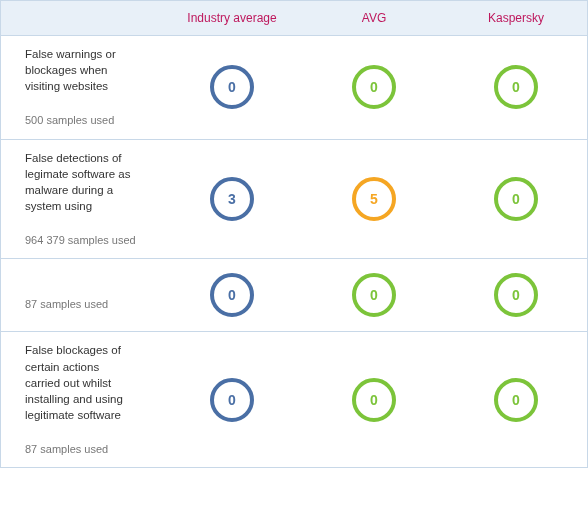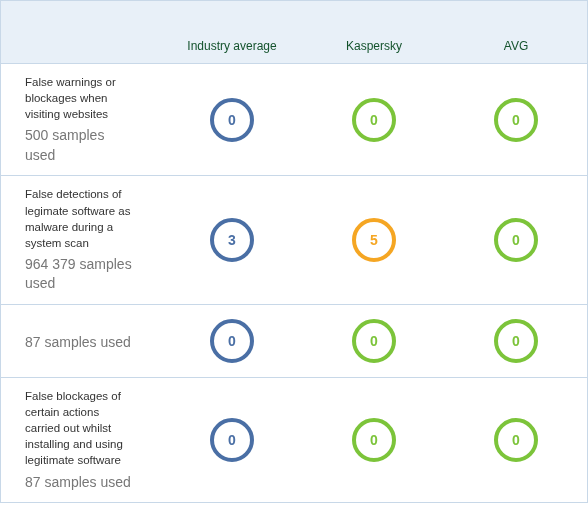--- a/index.html
+++ b/index.html
@@ -20,23 +20,22 @@
       display: grid;
       grid-template-columns: 160px 1fr 1fr 1fr;
       background: #e8f0f8;
       border-bottom: 1px solid #c8d8e8;
     }
 
     .header-cell {
       padding: 10px 8px;
       text-align: center;
       font-size: 12px;
-      color: #14532d;
+      color: #be185d;
       font-weight: normal;
-      margin-top: 28px;
     }
 
     .header-cell:first-child {
       text-align: left;
     }
 
     .data-row {
       display: grid;
       grid-template-columns: 160px 1fr 1fr 1fr;
       border-bottom: 1px solid #c8d8e8;
@@ -49,23 +48,23 @@
     }
 
     .row-label {
       padding: 10px 24px;
       font-size: 11.5px;
       color: #333;
       line-height: 1.4;
     }
 
     .row-label .samples {
-      font-size: 14px;
+      font-size: 11px;
       color: #777;
-      margin-top: 4px;
+      margin-top: 19px;
     }
 
     .score-cell {
       display: flex;
       justify-content: center;
       align-items: center;
       padding: 14px 8px;
     }
 
     .circle {
@@ -96,39 +95,39 @@
       color: #f5a623;
     }
   </style>
 </head>
 <body>
 
 <div class="table-container">
   <div class="header-row">
     <div class="header-cell"></div>
     <div class="header-cell">Industry average</div>
+    <div class="header-cell">AVG</div>
     <div class="header-cell">Kaspersky</div>
-    <div class="header-cell">AVG</div>
   </div>
 
   <div id="rows-container">
       <div class="data-row">
         <div class="row-label"><span>False warnings or blockages when visiting websites</span><div class="samples">500 samples used</div></div>
         <div class="score-cell">
           <div class="circle circle-blue">0</div>
         </div>
         <div class="score-cell">
           <div class="circle circle-green">0</div>
         </div>
         <div class="score-cell">
           <div class="circle circle-green">0</div>
         </div>
       </div>
       <div class="data-row">
-        <div class="row-label"><span>False detections of legimate software as malware during a system scan</span><div class="samples">964 379 samples used</div></div>
+        <div class="row-label"><span>False detections of legimate software as malware during a system using</span><div class="samples">964 379 samples used</div></div>
         <div class="score-cell">
           <div class="circle circle-blue">3</div>
         </div>
         <div class="score-cell">
           <div class="circle circle-orange">5</div>
         </div>
         <div class="score-cell">
           <div class="circle circle-green">0</div>
         </div>
       </div>

